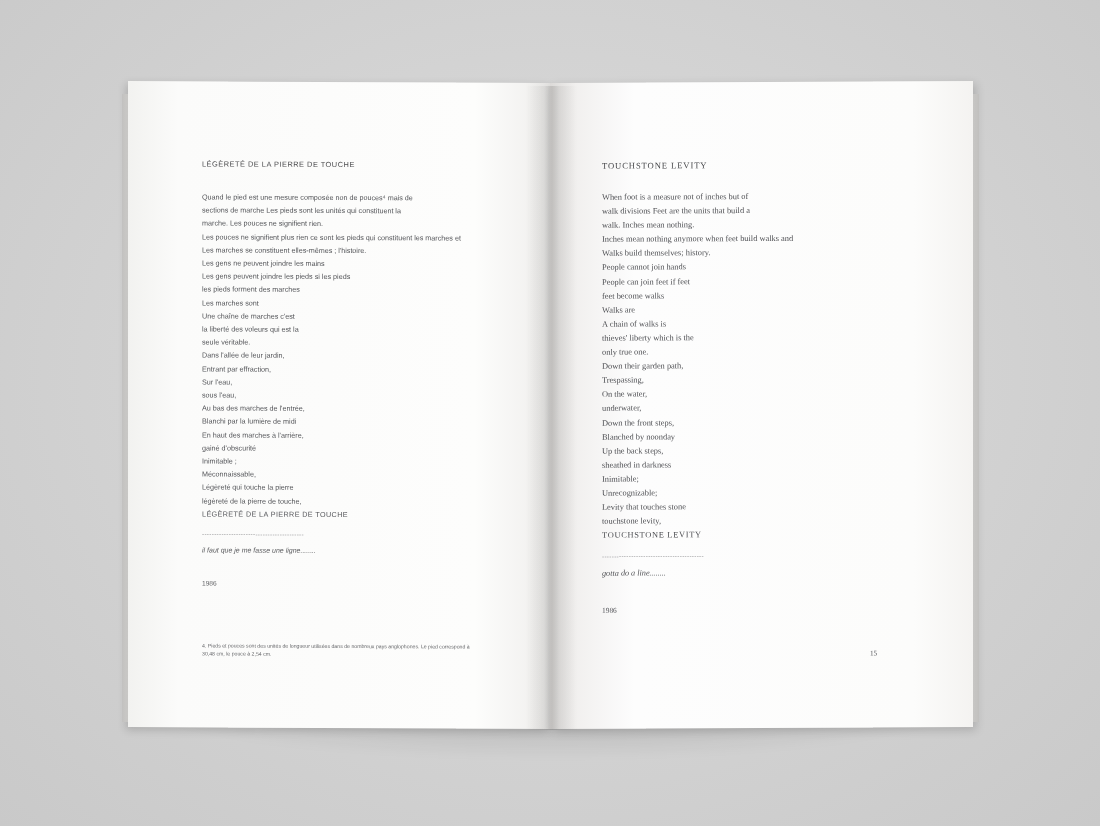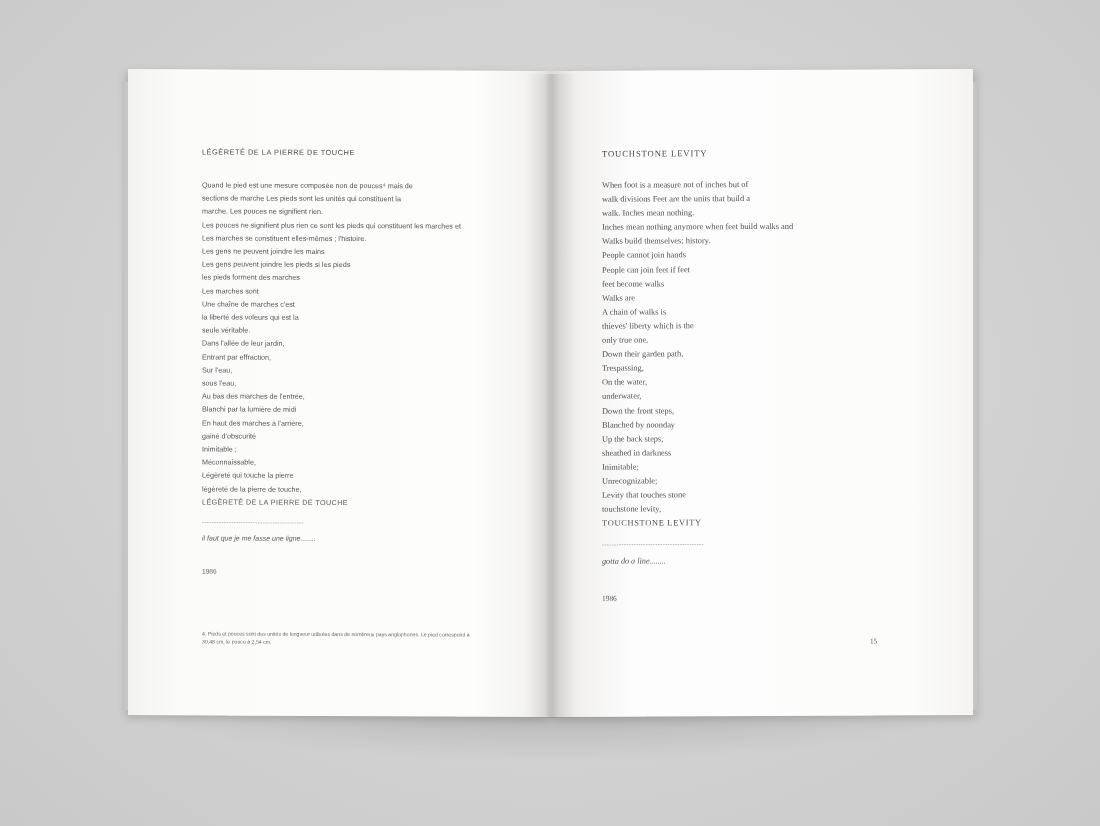--- a/index.html
+++ b/index.html
@@ -20,21 +20,21 @@
     position: absolute;
     inset: 0;
     background:
       radial-gradient(ellipse at 50% 45%, #dcdcdc 0%, #d2d2d2 55%, #c9c9c9 100%);
   }
 
   
   .book {
     position: absolute;
     left: 128px;
-    top: 70px;
+    top: 82px;
     width: 891px;
     height: 660px;
   }
 
   .page {
     position: absolute;
     top: 0;
     width: 423px;
     height: 646px;
     background: #fbfbfb;

